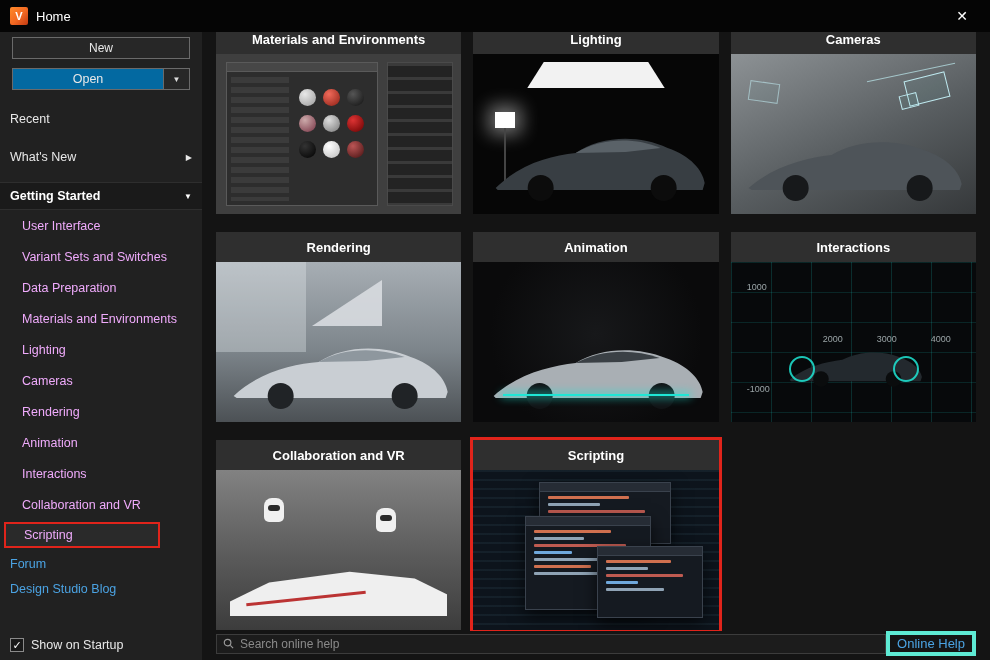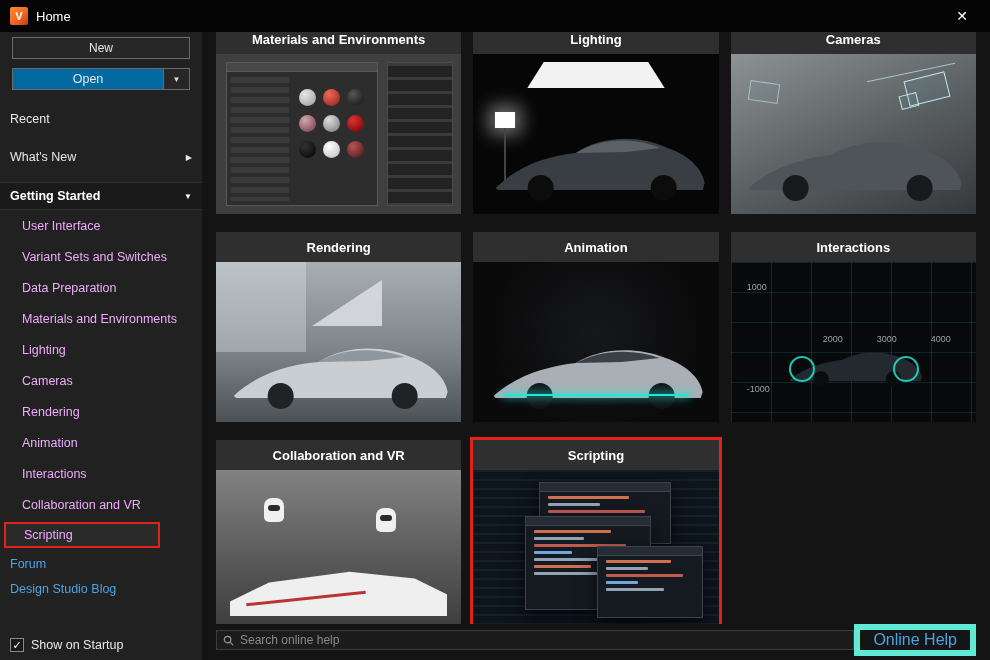--- a/index.html
+++ b/index.html
@@ -118,21 +118,21 @@
   .win-code i:nth-child(4){width:74%;background:#bf5b51}
   .win-code i:nth-child(5){width:30%;background:#6fa8dc}
   .win-code i:nth-child(6){width:55%}
   .win-code i:nth-child(7){width:46%;background:#d0704f}
 
   
   .footer{flex:0 0 26px;display:flex;align-items:center;padding:0 14px 4px 14px}
   .searchbox{flex:1;height:20px;background:#1c1c1c;border:1px solid #3c3c3c;display:flex;align-items:center;padding:0 6px;gap:6px}
   .searchbox input{flex:1;background:transparent;border:none;outline:none;color:#ddd;font-size:12px;font-family:inherit}
   .searchbox input::placeholder{color:#8a8a8a}
-  .online-help{color:var(--link-blue);font-size:16px;cursor:pointer;border:6px solid #5eead4;padding:1px 13px}
+  .online-help{color:var(--link-blue);font-size:13px;cursor:pointer;border:4px solid #5eead4;padding:1px 7px}
 </style>
 </head>
 <body>
 
 <div class="window">
 
   <div class="titlebar">
     <div class="app-icon">V</div>
     <div class="win-title">Home</div>
     <div class="spacer"></div>

